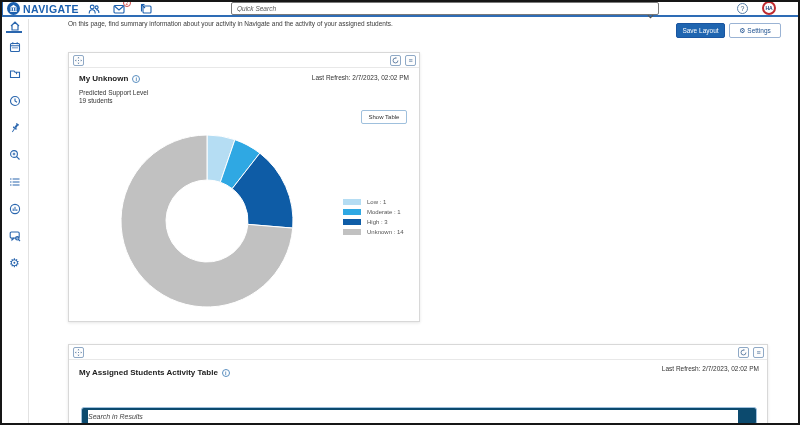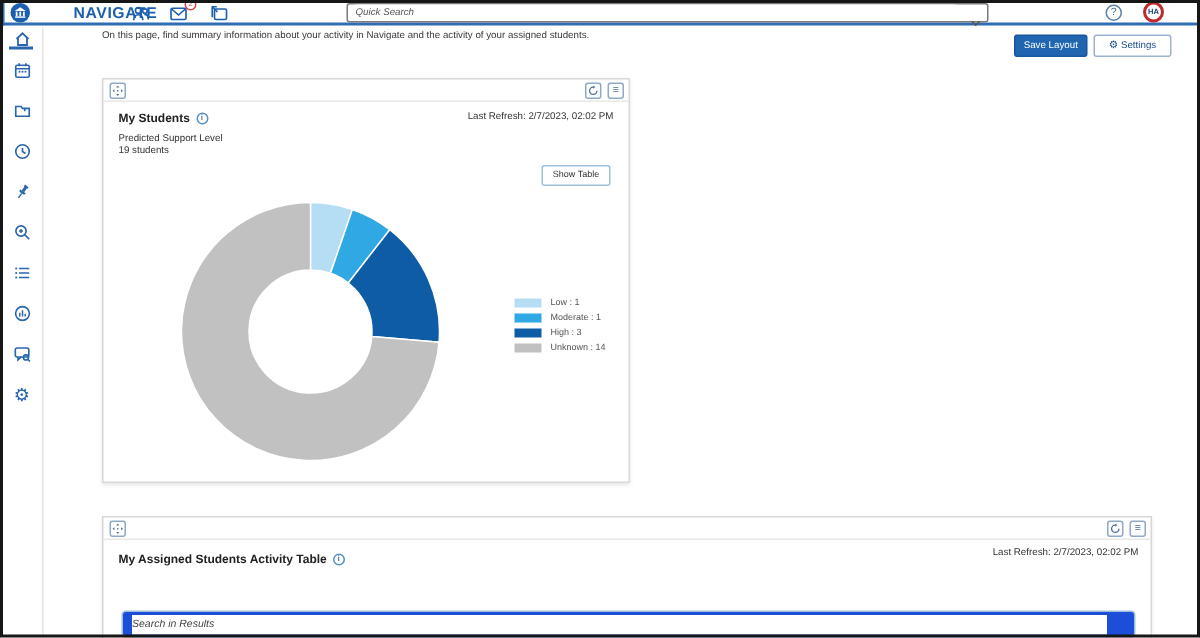--- a/index.html
+++ b/index.html
@@ -7,21 +7,21 @@
     font-family:"Liberation Sans", sans-serif; }
   .frame { position:absolute; inset:0; border:2px solid #161616; pointer-events:none; z-index:99; }
 
   
   .topbar { position:absolute; left:0; top:0; width:800px; height:17px; background:#fff;
     border-bottom:2px solid #2e6cb5; z-index:10; }
   .accent-strip { position:absolute; left:0; top:0; width:3px; height:17px; background:#2e6cb5; }
   .logo { position:absolute; left:7px; top:2px; width:13px; height:13px; border-radius:50%;
     background:#1b5fae; display:flex; align-items:center; justify-content:center; }
   .brand { position:absolute; left:23px; top:3px; font-size:10.5px; font-weight:bold;
-    color:#1b5fae; letter-spacing:.4px;margin-left:26px; }
+    color:#1b5fae; letter-spacing:.4px; }
   .tb-icon { position:absolute; top:3px; width:12px; height:12px; color:#1b5fae; }
   .tb-icon svg { width:12px; height:12px; display:block; }
   .badge { position:absolute; top:-4px; right:-6px; width:8px; height:8px; border:1px solid #cf4a4a;
     border-radius:50%; color:#cf4a4a; font-size:5px; line-height:6px; text-align:center; background:#fff; }
   .searchbox { position:absolute; left:231px; top:2px; width:428px; height:13px;
     border:1px solid #7a7a7a; border-radius:2px; background:#fff; }
   .searchbox input { position:absolute; left:5px; top:0; width:400px; height:11px; border:none;
     outline:none; font-size:6.5px; font-style:italic; color:#333;
     font-family:"Liberation Sans", sans-serif; }
   .searchbox input::placeholder { color:#555; font-style:italic; }
@@ -75,21 +75,21 @@
     line-height:12px; }
   .donut-wrap { position:absolute; left:50px; top:80px; width:176px; height:176px; }
   .legend { position:absolute; left:274px; top:144px; }
   .legend-row { display:flex; align-items:center; height:10px; }
   .legend-swatch { width:18px; height:6px; margin-right:6px; }
   .legend-label { font-size:6px; color:#555; white-space:nowrap; }
 
   
   .w-feed { left:38px; top:325px; width:700px; height:100px; }
   .feed-search { position:absolute; left:12px; top:62px; width:676px; height:18px;
-    border:1px solid #9fc0dd; border-radius:3px; background:#1d4ed8; }
+    border:1px solid #9fc0dd; border-radius:3px; background:#0c4a6e; }
   .feed-search input { position:absolute; left:6px; top:2px; width:650px; height:13px; border:none;
     outline:none; font-size:7px; font-style:italic; color:#333;
     font-family:"Liberation Sans", sans-serif; }
   .feed-search input::placeholder { color:#444; font-style:italic; }
 </style>
 </head>
 <body>
 
 <div class="frame"></div>
 
@@ -231,21 +231,21 @@
           </svg>
       </span>
       <span class="mini-btn" style="right:18px;">
         <svg viewBox="0 0 10 10" fill="none" stroke="currentColor" stroke-width="1.2">
             <path d="M8.5 5 A3.5 3.5 0 1 1 5 1.5"></path>
             <path d="M5 0 L7 1.5 L5 3 Z" fill="currentColor" stroke="none"></path>
           </svg>
       </span>
       <span class="mini-btn" style="right:3px;">≡</span>
     </div>
-    <span class="w-title" style="left:10px; top:21px;"><span>My Students</span><span class="info-dot">i</span></span>
+    <span class="w-title" style="left:10px; top:21px;"><span>My Unknown</span><span class="info-dot">i</span></span>
     <span class="w-refresh" style="right:10px; top:21px;">Last Refresh: 2/7/2023, 02:02 PM</span>
     <div class="w-sub">
       <div>Predicted Support Level</div>
       <div>19 students</div>
     </div>
     <div class="btn-showtable">Show Table</div>
 
     <div class="donut-wrap">
       <svg id="donut-svg" viewBox="0 0 176 176" width="176" height="176">
           <path d="M 88 2 A 86 86 0 0 1 115.9241543516028 6.659717213745424 L 101.31267823739202 49.22149309027398 A 41 41 0 0 0 88 47 Z" fill="#b5ddf3" stroke="#ffffff" stroke-width="1"></path>

